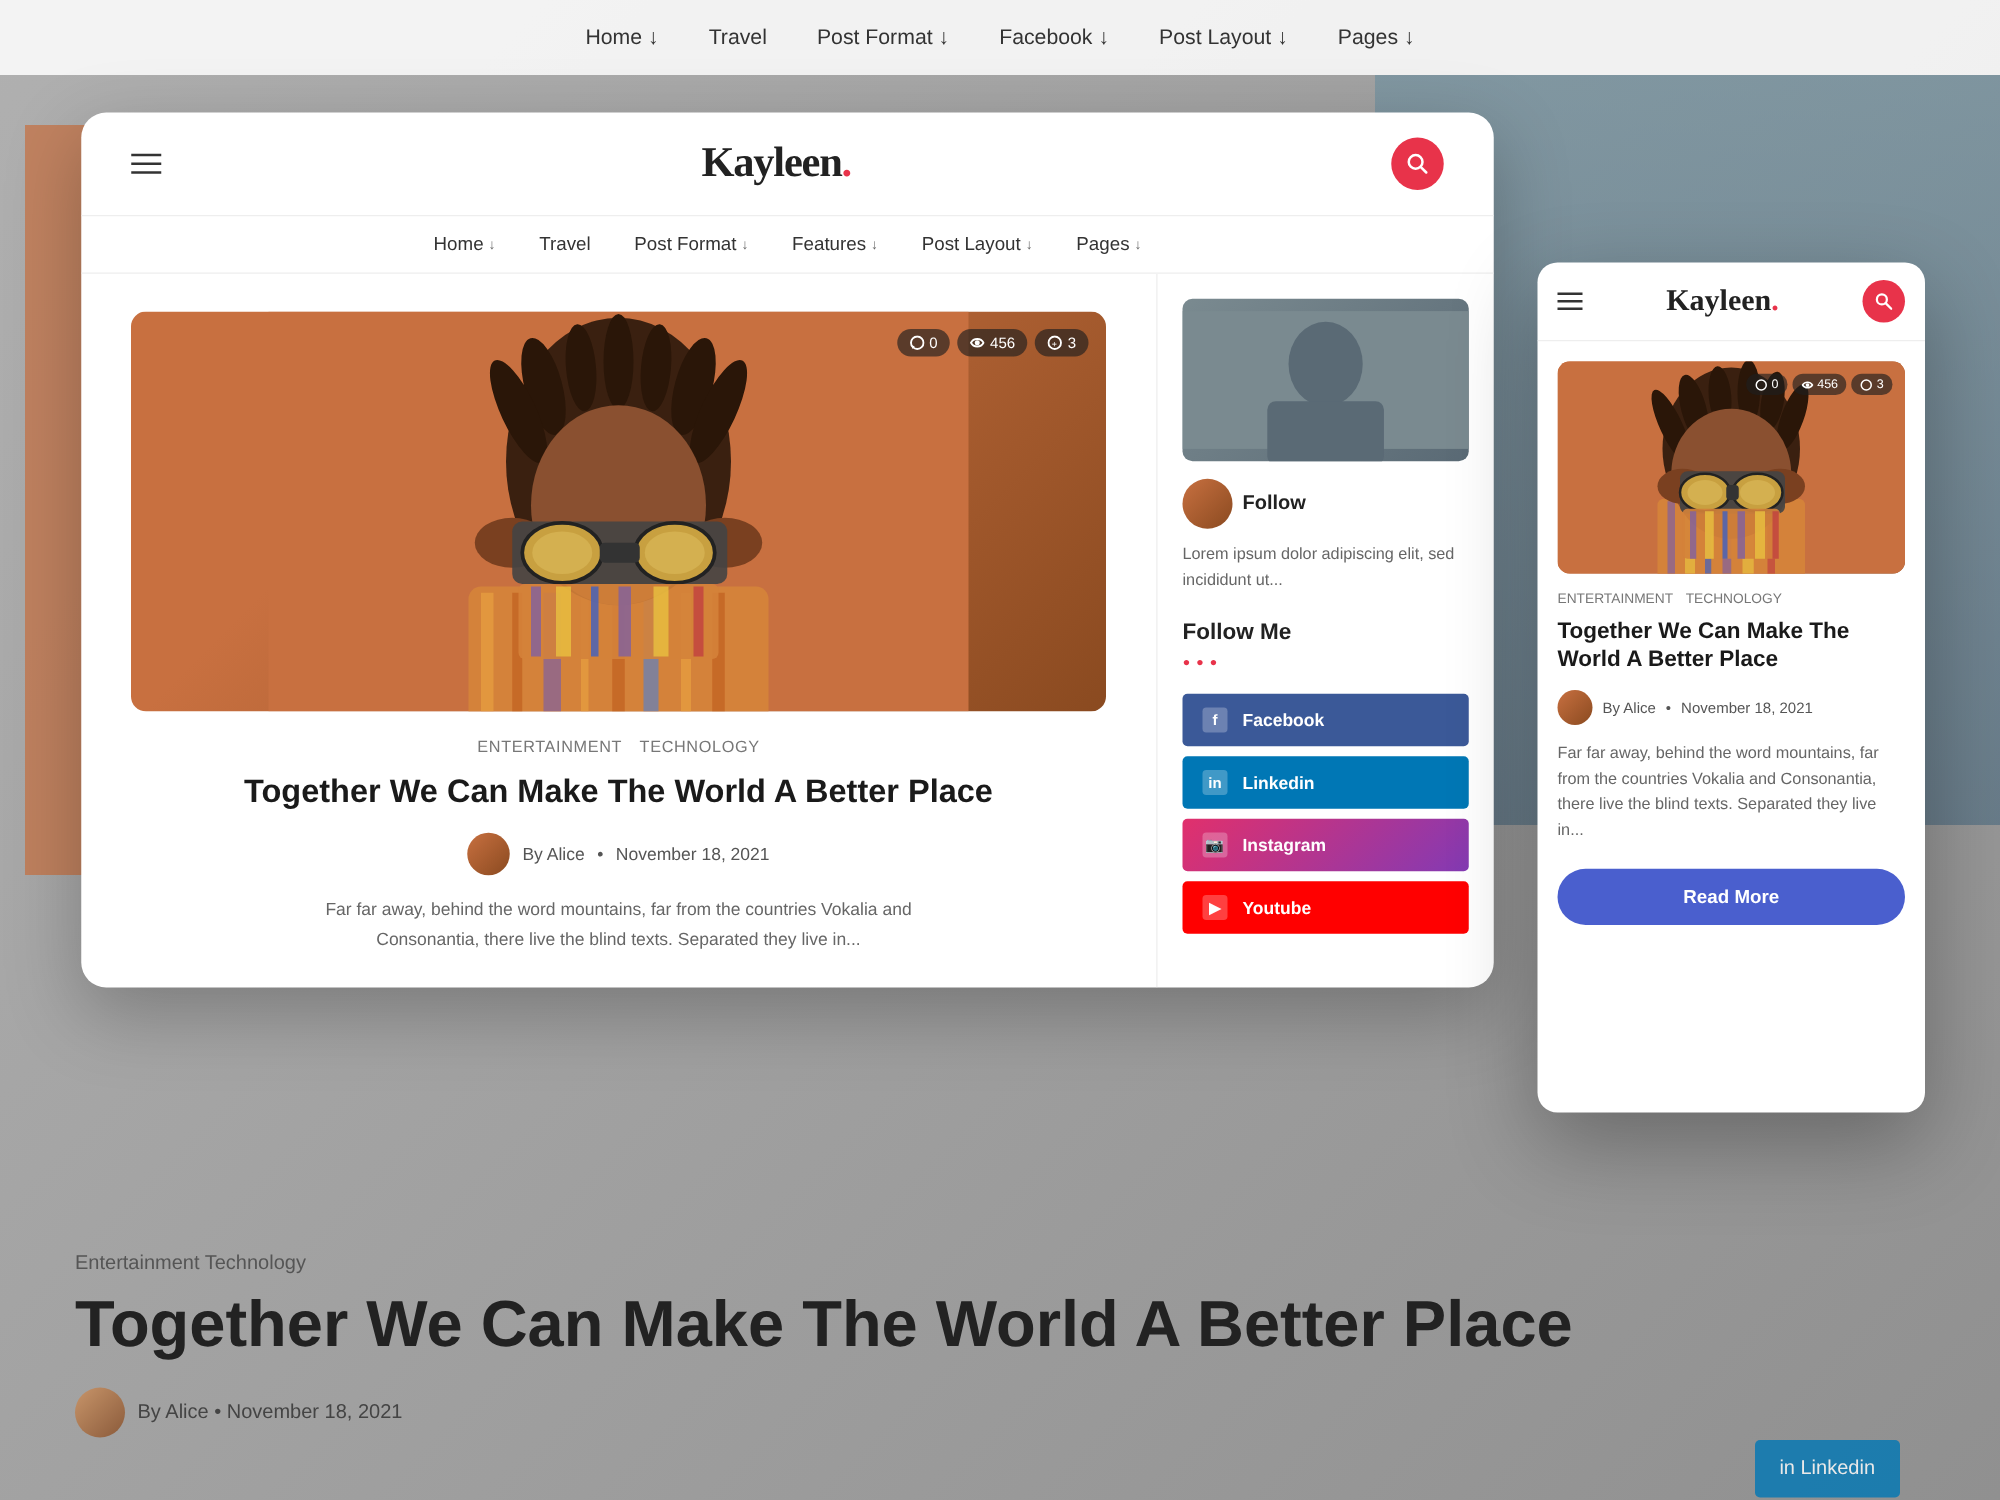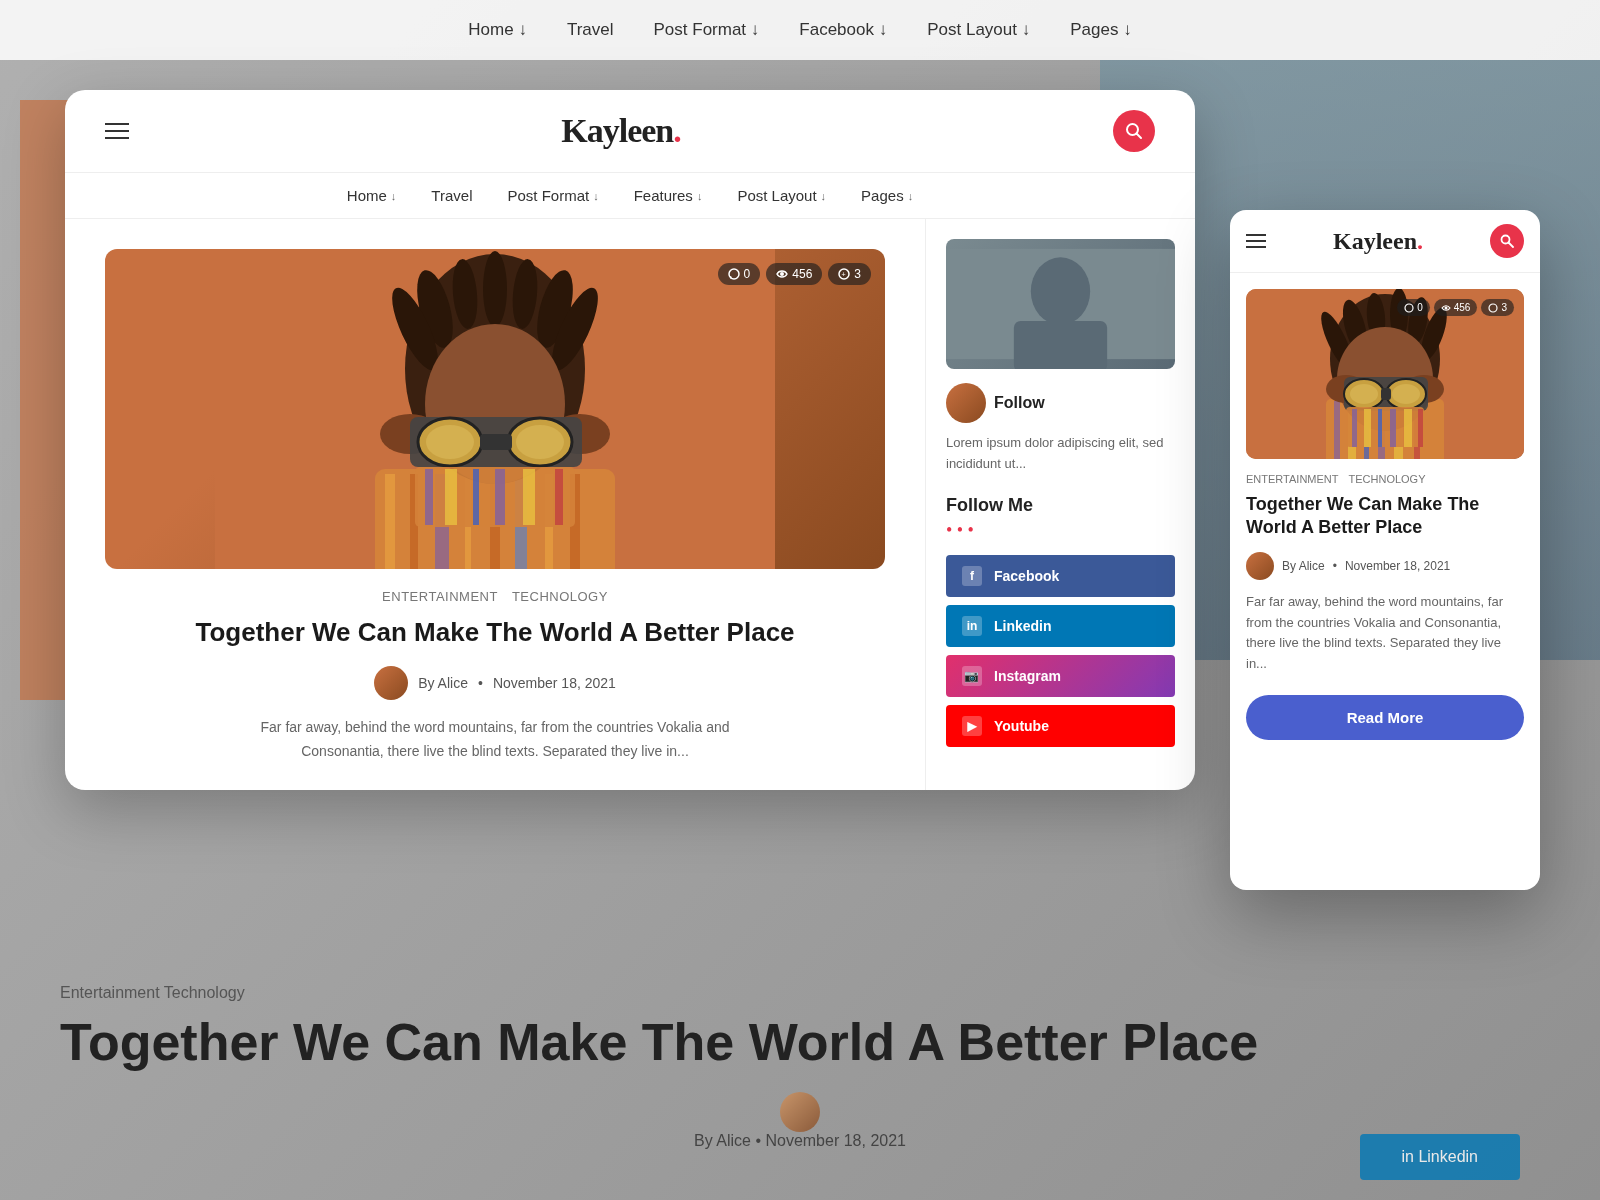--- a/index.html
+++ b/index.html
@@ -82,42 +82,41 @@
       font-size: 52px;
       color: #222;
       font-family: Arial, sans-serif;
       font-weight: 700;
       margin-bottom: 20px;
     }
 
     .bg-bottom-text .author-row {
       display: flex;
       align-items: center;
-      gap: 0;
+      gap: 10px;
       font-size: 16px;
       color: #444;
       font-family: Arial, sans-serif;
-      flex-direction: column;
     }
 
     .bg-avatar {
       width: 40px;
       height: 40px;
       border-radius: 50%;
       background: linear-gradient(135deg, #c8956a, #8a5a3a);
     }
 
     
     .bg-linkedin-btn {
       position: absolute;
-      bottom: 20px;
+      bottom: 2px;
       right: 80px;
       background: #0077b5;
       color: white;
-      padding: 14px 42px;
+      padding: 14px 20px;
       border-radius: 4px;
       font-size: 16px;
       font-family: Arial, sans-serif;
       opacity: 0.8;
     }
 
     
     .desktop-card {
       position: absolute;
       top: 90px;

